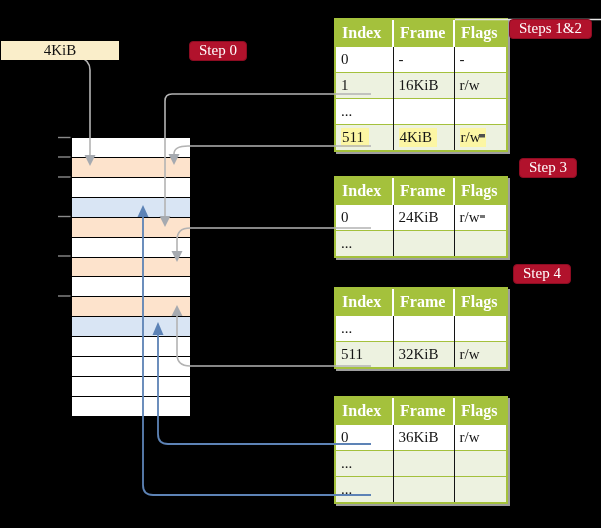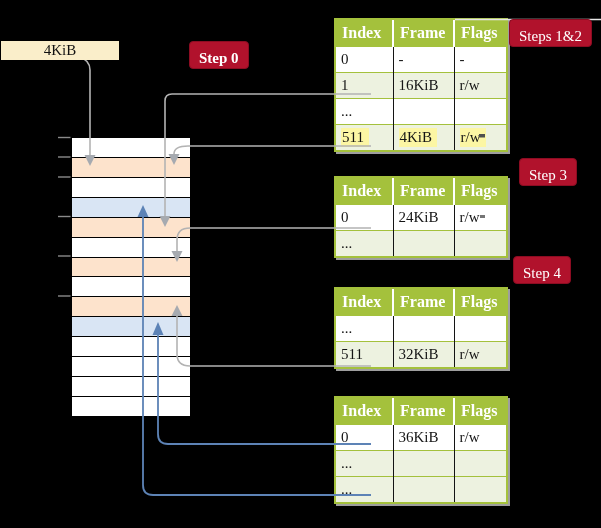--- a/index.html
+++ b/index.html
@@ -11,27 +11,27 @@
   
   .box4{
     position:absolute;left:1px;top:41px;width:118px;height:19px;
     background:var(--box-cream-bg);color:#111;
     font-size:15px;line-height:19px;text-align:center;z-index:6;
   }
   
   .badge{
     position:absolute;z-index:6;
     background:var(--badge-bg);border:1px solid #8c0c22;border-radius:4px;
-    color:#fff;font-size:15px;line-height:16px;padding:8px 9px 2px;
+    color:#fff;font-size:15px;line-height:16px;padding:0 9px 2px;
     white-space:nowrap;
   }
-  .b-step0  {left:189px;top:41px;font-weight:bold;}
+  .b-step0  {left:189px;top:41px;}
   .b-steps12{left:509px;top:19px;}
   .b-step3  {left:519px;top:158px;font-family:Liberation Serif, serif;}
-  .b-step4  {left:513px;top:256px;}
+  .b-step4  {left:513px;top:264px;}
   
   .memstack{
     position:absolute;left:71px;top:137px;width:118px;height:278px;
     border:1px solid #000;display:flex;flex-direction:column;z-index:1;
   }
   .mrow{flex:1;border-bottom:1px solid #000}
   .mrow:last-child{border-bottom:none}
   .mrow.white{background:#fff}
   .mrow.peach{background:var(--row-peach)}
   .mrow.blue {background:var(--row-blue)}

